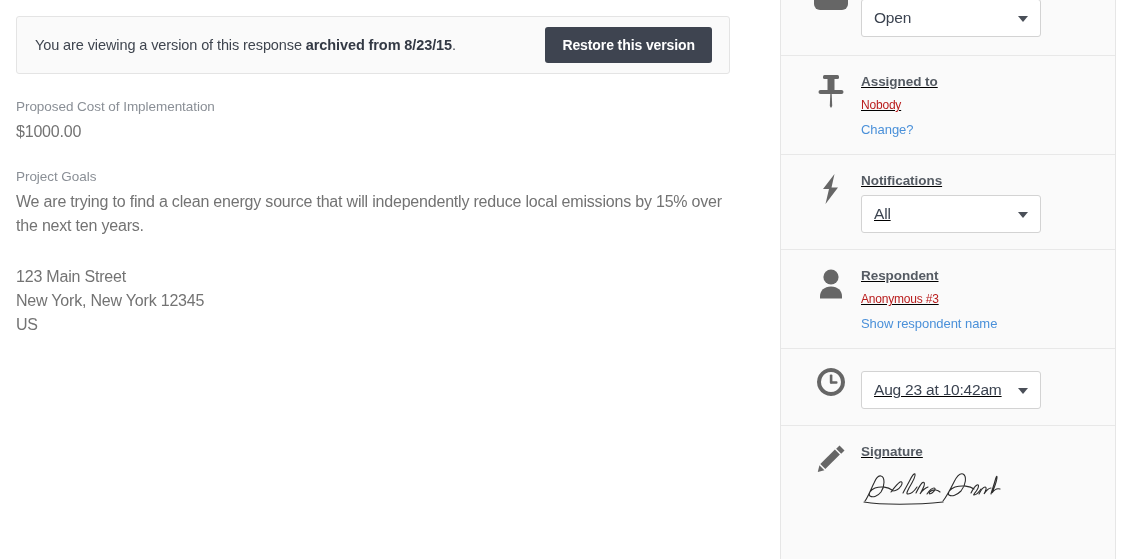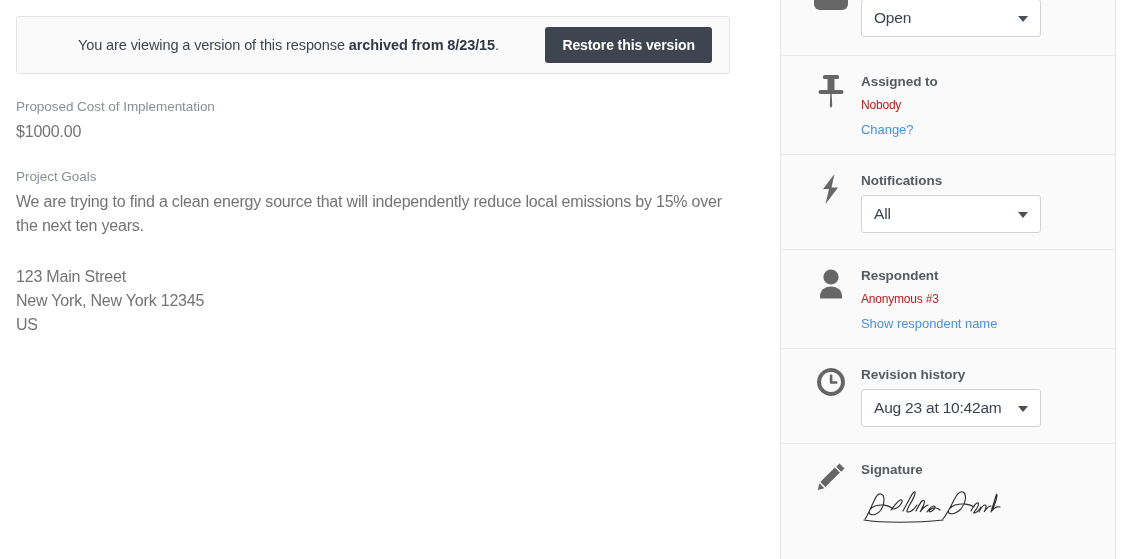--- a/index.html
+++ b/index.html
@@ -28,21 +28,20 @@
     border-radius: 3px;
     display: flex;
     align-items: center;
     justify-content: space-between;
     padding: 0 17px 0 18px;
   }
   .archive-banner-text {
     font-size: 14.5px;
     color: #3f454f;
     letter-spacing: -0.1px;
-    margin-left: 43px;
   }
   .archive-banner-text b { font-weight: bold; color: #333944; }
 
   .restore-btn {
     background: #3e4450;
     color: #ffffff;
     border: none;
     border-radius: 3px;
     font-family: "Liberation Sans", sans-serif;
     font-size: 14px;
@@ -91,21 +90,21 @@
 
   .side-icon {
     width: 60px;
     flex: 0 0 60px;
     display: flex;
     justify-content: center;
     padding-top: 2px;
   }
   .side-icon svg { display: block; fill: #666666; }
 
-  .side-body { flex: 1 1 auto; padding-top: 1px; }
+  .side-body { flex: 1 1 auto; padding-top: 1px; text-decoration: underline; }
   .side-title {
     font-size: 13.5px;
     font-weight: bold;
     color: #555b63;
     line-height: 18px;
     margin-bottom: 3px;
     letter-spacing: -0.05px;
   }
   .side-value {
     font-size: 12px;
@@ -274,21 +273,20 @@
 
     <div class="side-row">
       <div class="side-icon">
         <svg width="30" height="32" viewBox="0 0 30 32" aria-hidden="true">
           <path d="M15 1 a14 14 0 1 0 0.01 0 z M15 5 a10 10 0 1 1 -0.01 0 z"></path>
           <rect x="13.8" y="7.5" width="2.6" height="9" rx="1"></rect>
           <rect x="14" y="14.2" width="7.5" height="2.5" rx="1"></rect>
         </svg>
       </div>
       <div class="side-body">
-        <div class="side-title">Revision history</div>
         <div class="select-box">
           <span>Aug 23 at 10:42am</span>
           <span class="select-caret"></span>
         </div>
       </div>
     </div>
 
     <div class="side-row">
       <div class="side-icon">
         <svg width="30" height="32" viewBox="0 0 30 32" aria-hidden="true">

